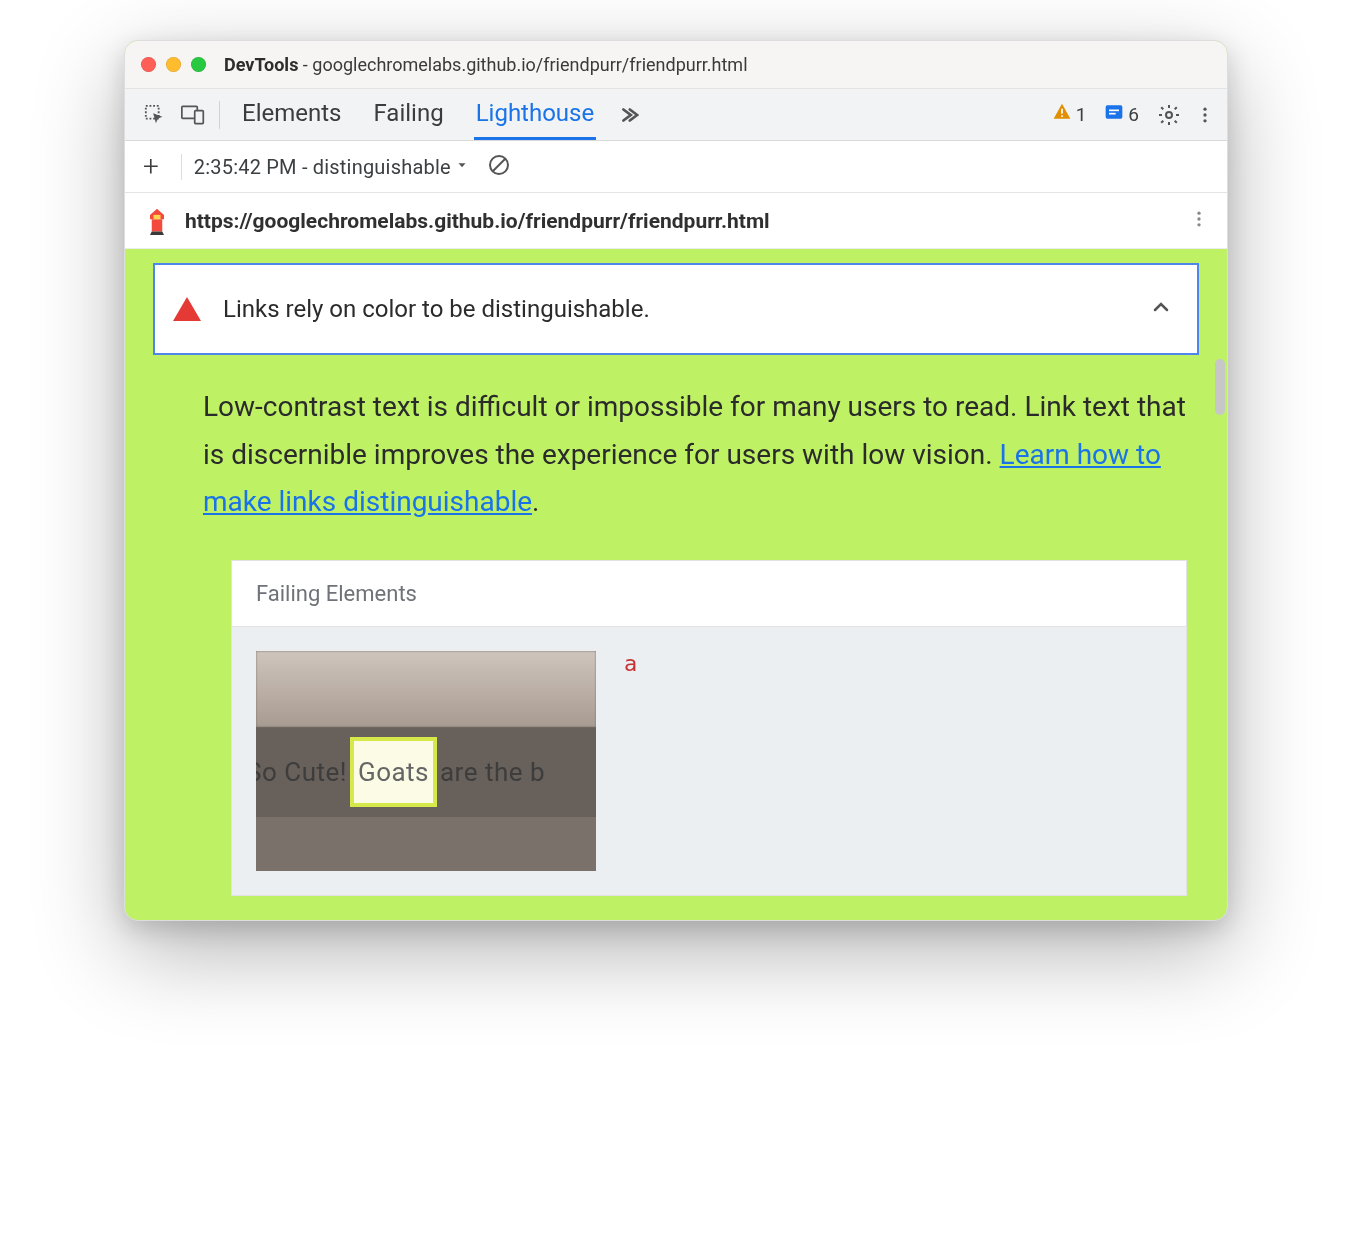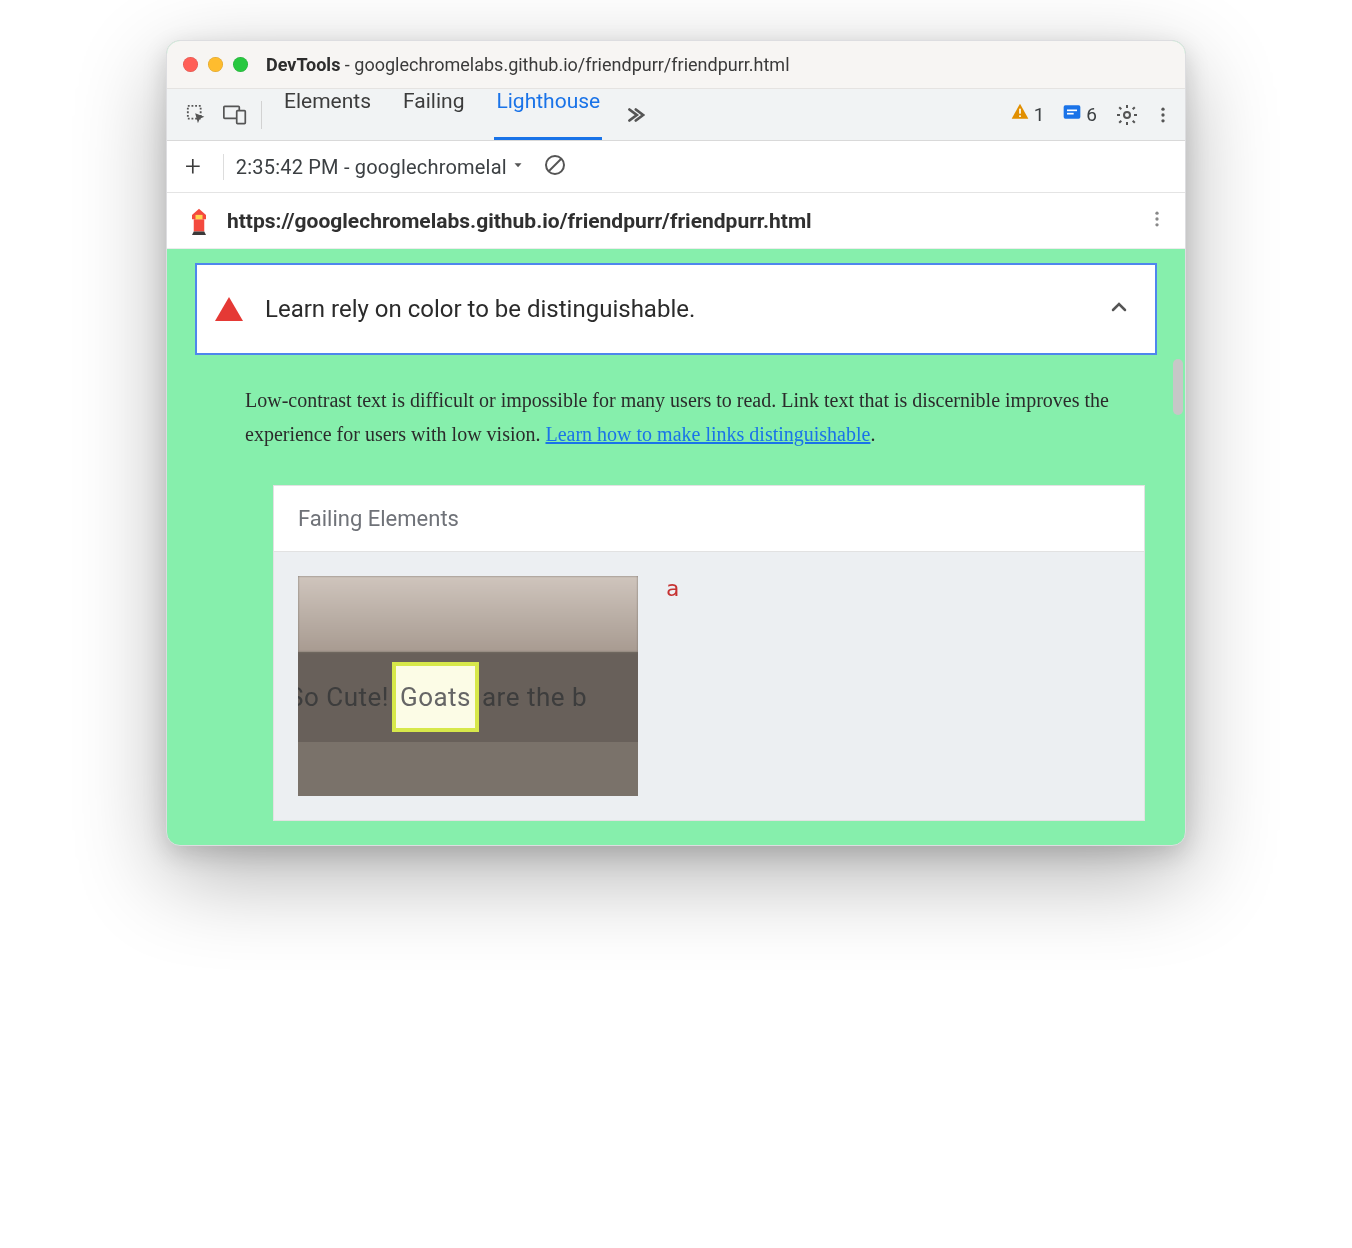--- a/index.html
+++ b/index.html
@@ -7,22 +7,22 @@
     font-family: -apple-system, BlinkMacSystemFont, "Segoe UI", Roboto, Helvetica, Arial, sans-serif;
     background: #fff;
     width: 1352px;
     height: 1248px;
     display: flex;
     align-items: flex-start;
     justify-content: center;
     padding: 40px;
   }
   .window {
-    width: 1020px;
-    background: #86efac;
+    width: 1104px;
+    background: #bef264;
     border-radius: 14px;
     box-shadow: 0 30px 90px rgba(0,0,0,0.30), 0 8px 24px rgba(0,0,0,0.15);
     overflow: hidden;
     border: 1px solid #dddde0;
   }
   
   .titlebar {
     height: 48px;
     background: #f7f5f3;
     display: flex;
@@ -42,21 +42,21 @@
     background:#f1f3f4;
     border-bottom:1px solid #d9d9d9;
     display:flex;
     align-items:center;
     padding:0 8px 0 16px;
   }
   .tbicon { width:28px; height:28px; display:flex; align-items:center; justify-content:center; color:#555; }
   .tbicon svg{ display:block; }
   .divider{ width:1px; height:28px; background:#d2d2d2; margin:0 12px;}
   .tabs { display:flex; align-items:stretch; height:100%; gap:28px; margin-left:8px;}
-  .tab { display:flex; align-items:flex-start; font-size:21px; color:#3c3c3c; border-bottom:3px solid transparent; padding:0 2px;}
+  .tab { display:flex; align-items:center; font-size:24px; color:#3c3c3c; border-bottom:3px solid transparent; padding:0 2px;}
   .tab.active { color:#1a73e8; border-bottom-color:#1a73e8; }
   .overflow { width:24px; display:flex; align-items:center; justify-content:center; margin-left:20px; color:#555;}
   .spacer{flex:1;}
   .badge-group{ display:flex; align-items:center; gap:18px; margin-right:8px;}
   .badge{ display:flex; align-items:center; gap:4px; font-size:19px; color:#3c4043;}
   .warn-ic{ color:#e18f00;}
   .issue-ic{ color:#1a73e8;}
   .gear, .kebab { width:28px; height:28px; display:flex; align-items:center; justify-content:center; color:#555; margin-left:8px;}
 
   
@@ -106,24 +106,23 @@
     border-left:14px solid transparent;
     border-right:14px solid transparent;
     border-bottom:24px solid #e53935;
     margin-right:22px;
   }
   .audit-title{ font-size:24px; color:#2b2b2b;}
   .chev-up{ position:absolute; right:24px; color:#555;}
 
   .desc{
     margin:28px 12px 0 50px;
-    font-size:20px;
+    font-size:28px;
     line-height:1.7;
     color:#2b2b2b;
-    font-family:Liberation Serif, serif;
   }
   .desc a{ color:#1a73e8; text-decoration:underline;}
 
   .failbox{
     margin:34px 12px 0 78px;
     border:1px solid #e2e2e2;
     background:#eceff2;
   }
   .failhead{
     background:#fff;
@@ -264,21 +263,21 @@
           <circle cx="12" cy="12" r="2"></circle>
           <circle cx="12" cy="19" r="2"></circle>
         </svg>
     </div>
   </div>
 
   <div class="history">
     <div class="plus">+</div>
     <div class="hrow-div"></div>
     <div class="hrow-text">
-      <span>2:35:42 PM - googlechromelal</span>
+      <span>2:35:42 PM - distinguishable</span>
     </div>
     <span class="caret">
       <svg width="14" height="14" viewBox="0 0 24 24" fill="#555">
           <path d="M6 9 L12 16 L18 9 Z"></path>
         </svg>
     </span>
     <span class="block-ic">
       <svg width="24" height="24" viewBox="0 0 24 24" fill="none" stroke="#555" stroke-width="2">
           <circle cx="12" cy="12" r="9"></circle>
           <line x1="6" y1="18" x2="18" y2="6"></line>
@@ -305,21 +304,21 @@
     </div>
   </div>
 
   <div class="contentwrap">
     <div class="rscroll"></div>
 
     <div class="content">
 
       <div class="audit">
         <div class="tri"></div>
-        <div class="audit-title">Learn rely on color to be distinguishable.</div>
+        <div class="audit-title">Links rely on color to be distinguishable.</div>
         <div class="chev-up">
           <svg width="24" height="24" viewBox="0 0 24 24" fill="none" stroke="#555" stroke-width="2.5" stroke-linecap="round">
               <path d="M6 15 L12 9 L18 15"></path>
             </svg>
         </div>
       </div>
 
       <div class="desc">
         <span>Low-contrast text is difficult or impossible for many users to read. Link text that is discernible improves the experience for users with low vision. </span><a href="#">Learn how to make links distinguishable</a><span>.</span>
       </div>

